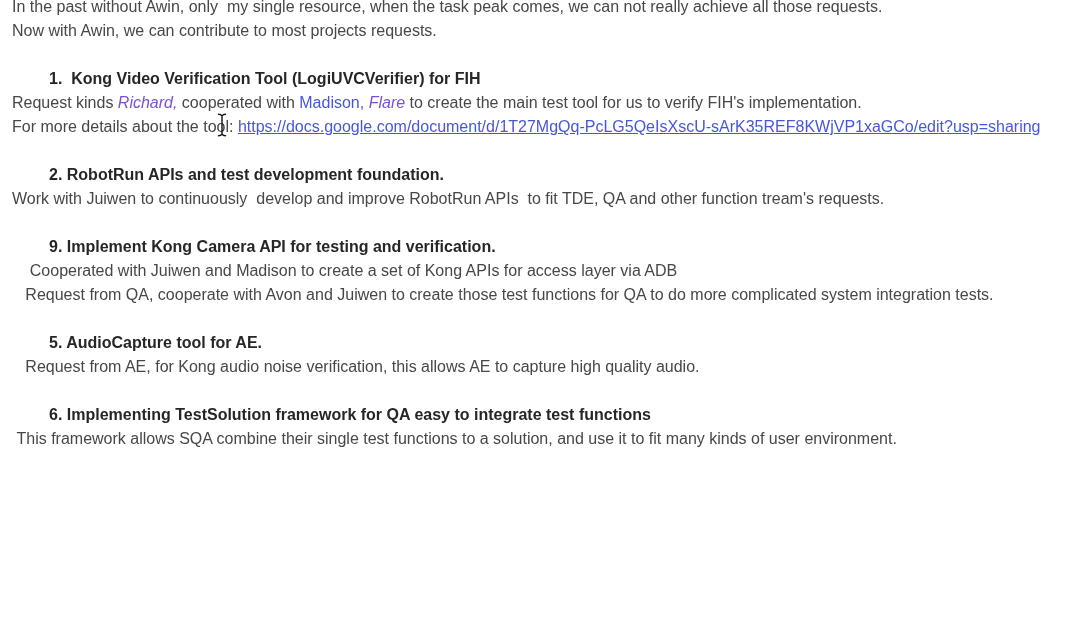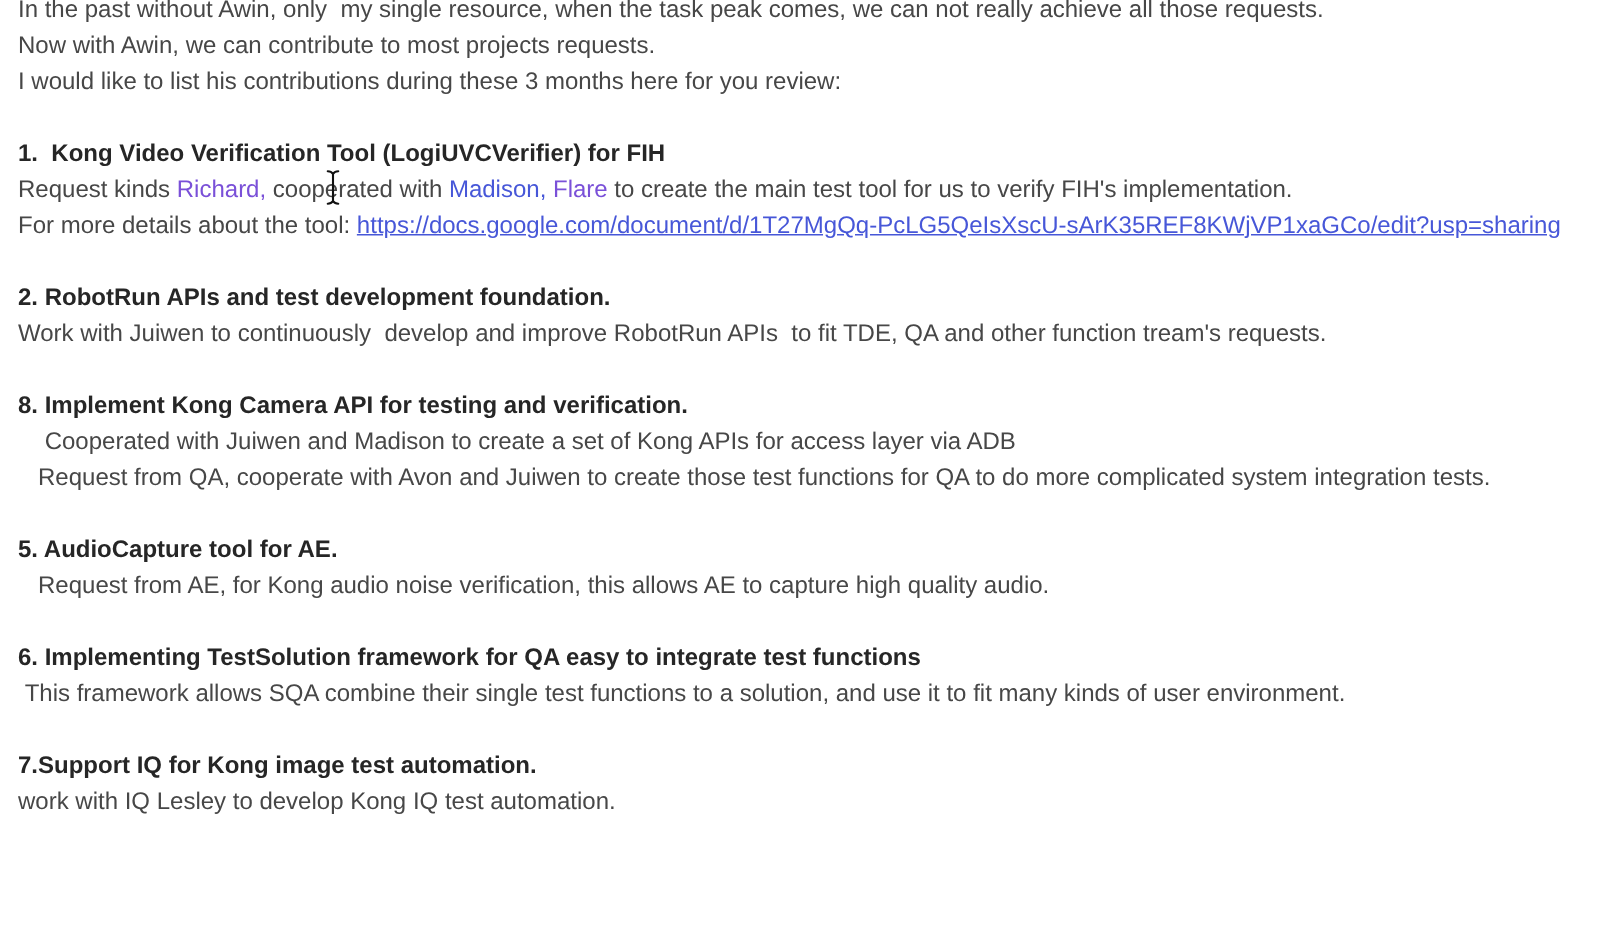--- a/index.html
+++ b/index.html
@@ -21,22 +21,23 @@
     margin: 0;
     font-size: 16px;
     line-height: 24px;
     color: var(--body-text, #474747);
     white-space: pre-wrap;
   }
   .heading {
     font-weight: bold;
     color: var(--heading-text, #262626);
     margin-top: 24px;
+    margin-left: 37px;
   }
-  .rt-purple { color: var(--mention-purple, #7a50d8); }
+  .rt-purple { color: var(--mention-purple, #7a50d8); font-style: italic; }
   .rt-blue   { color: var(--mention-blue, #4757d8); }
   a.rt-link {
     color: var(--link, #4757d8);
     text-decoration: underline;
     cursor: pointer;
     word-break: break-all;
   }
   .ibeam {
     position: absolute;
     left: 215px;
@@ -45,56 +46,51 @@
     height: 26px;
     pointer-events: none;
   }
 </style>
 </head>
 <body>
 
 <main class="doc">
   <p class="line">In the past without Awin, only  my single resource, when the task peak comes, we can not really achieve all those requests.</p>
   <p class="line">Now with Awin, we can contribute to most projects requests.</p>
-  <p class="line">I would like to list his contributions during these 3 months here for you review:</p>
 
   <section>
     <p class="line heading">1.  Kong Video Verification Tool (LogiUVCVerifier) for FIH</p>
     <p class="line"><span>Request kinds </span><span class="rt-purple">Richard,</span><span> cooperated with </span><span class="rt-blue">Madison,</span><span> </span><span class="rt-purple">Flare</span><span> to create the main test tool for us to verify FIH's implementation.</span></p>
     <p class="line"><span>For more details about the tool: </span><a class="rt-link" href="#">https://docs.google.com/document/d/1T27MgQq-PcLG5QeIsXscU-sArK35REF8KWjVP1xaGCo/edit?usp=sharing</a></p>
   </section>
 
   <section>
     <p class="line heading">2. RobotRun APIs and test development foundation.</p>
     <p class="line">Work with Juiwen to continuously  develop and improve RobotRun APIs  to fit TDE, QA and other function tream's requests.</p>
   </section>
 
   <section>
-    <p class="line heading">8. Implement Kong Camera API for testing and verification.</p>
+    <p class="line heading">9. Implement Kong Camera API for testing and verification.</p>
     <p class="line">    Cooperated with Juiwen and Madison to create a set of Kong APIs for access layer via ADB</p>
   </section>
 
   <section>
     <p class="line">   Request from QA, cooperate with Avon and Juiwen to create those test functions for QA to do more complicated system integration tests.</p>
   </section>
 
   <section>
     <p class="line heading">5. AudioCapture tool for AE.</p>
     <p class="line">   Request from AE, for Kong audio noise verification, this allows AE to capture high quality audio.</p>
   </section>
 
   <section>
     <p class="line heading">6. Implementing TestSolution framework for QA easy to integrate test functions</p>
     <p class="line"> This framework allows SQA combine their single test functions to a solution, and use it to fit many kinds of user environment.</p>
   </section>
 
-  <section>
-    <p class="line heading">7.Support IQ for Kong image test automation.</p>
-    <p class="line">work with IQ Lesley to develop Kong IQ test automation.</p>
-  </section>
 </main>
 
 <div class="ibeam">
   <svg width="14" height="26" viewBox="0 0 14 26" xmlns="http://www.w3.org/2000/svg">
     <path d="M3.5 2.2 C5.2 2.2 6.3 2.9 7 3.9 C7.7 2.9 8.8 2.2 10.5 2.2
              M7 3.9 V22.1
              M3.5 23.8 C5.2 23.8 6.3 23.1 7 22.1 C7.7 23.1 8.8 23.8 10.5 23.8" stroke="#111111" fill="none" stroke-width="1.4" stroke-linecap="round"></path>
   </svg>
 </div>
 

